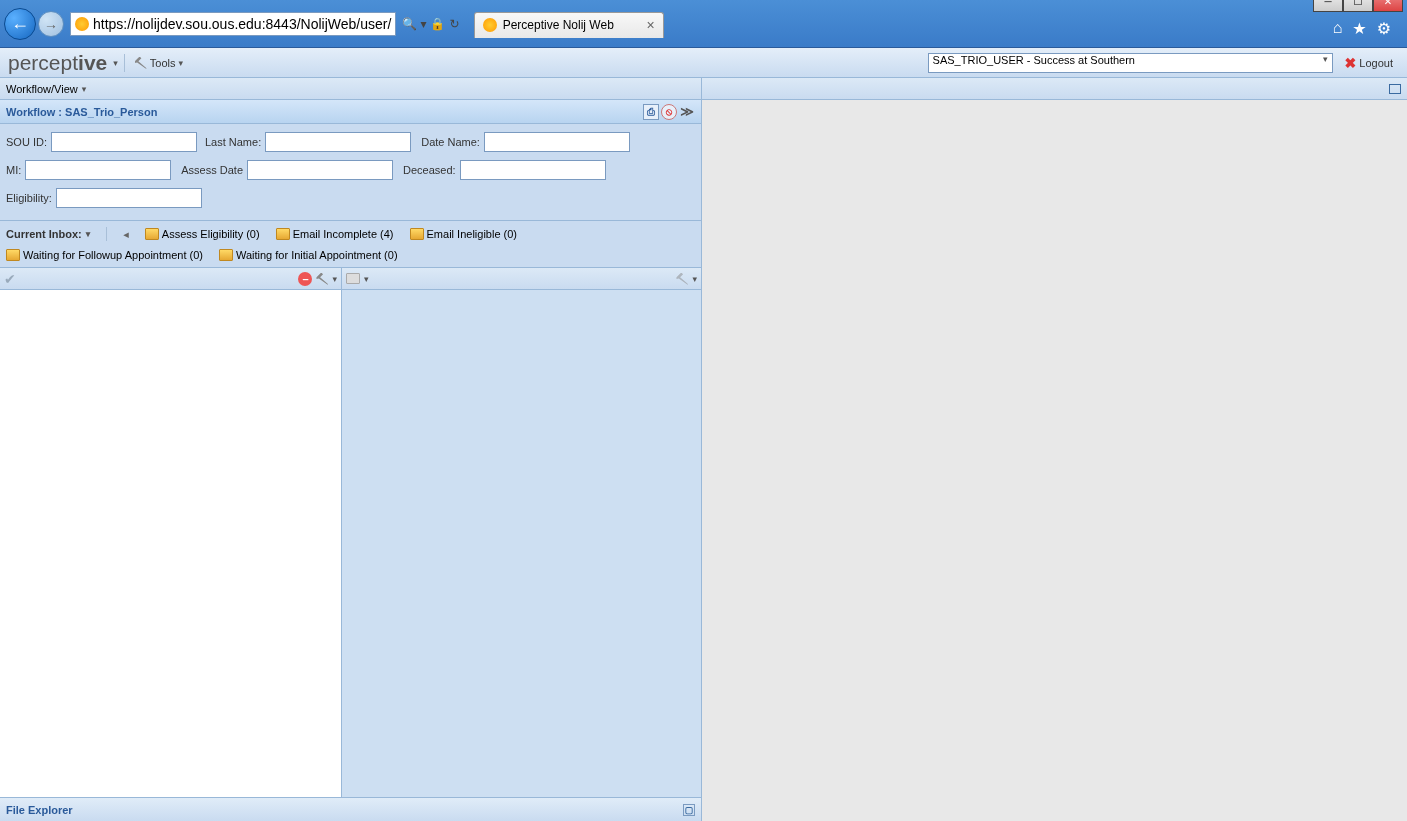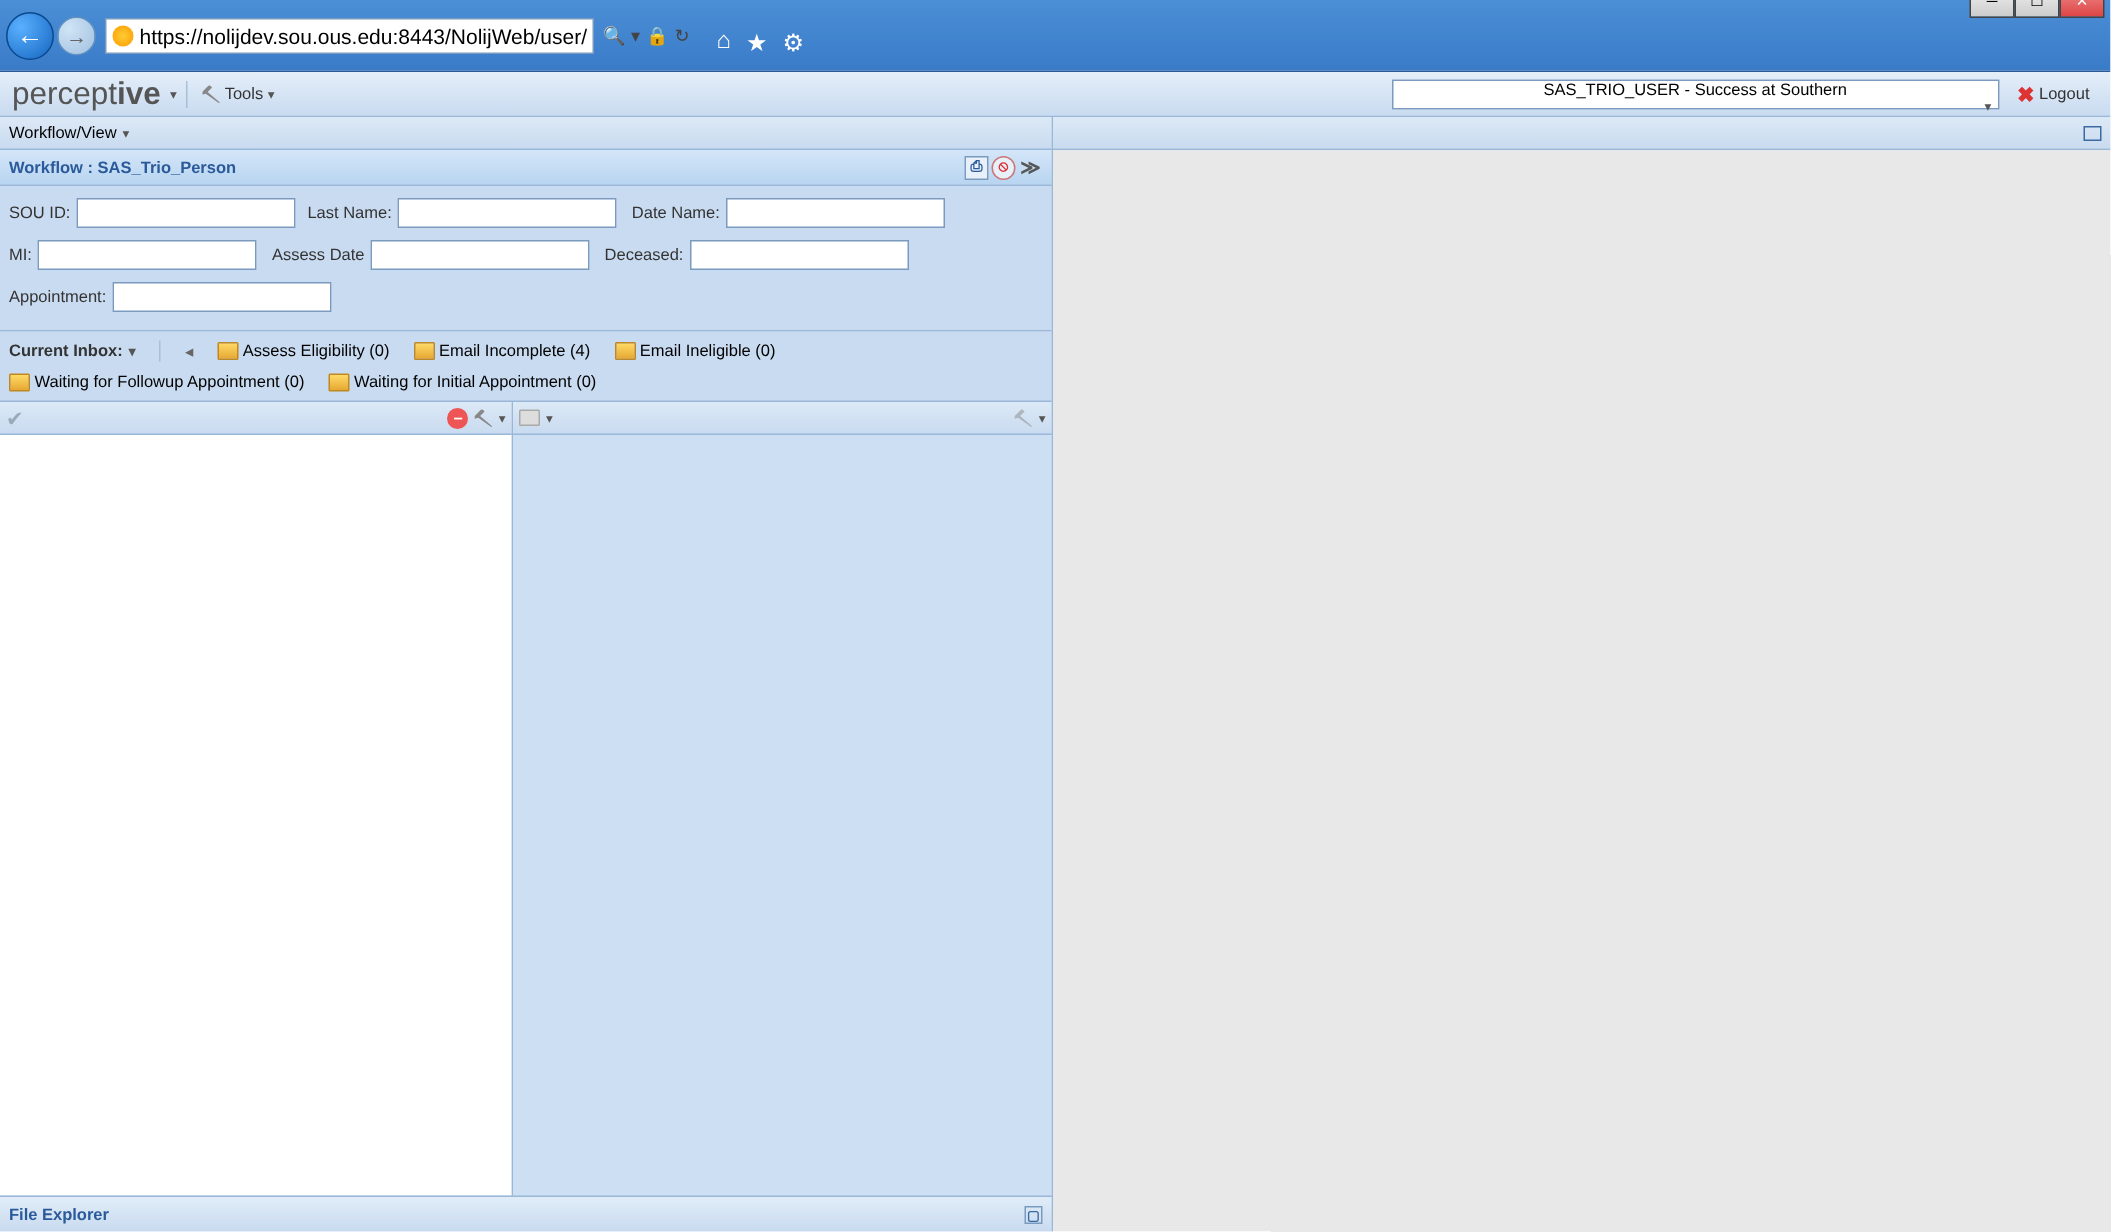--- a/index.html
+++ b/index.html
@@ -143,25 +143,23 @@
   background: #888; clip-path: polygon(0 40%,40% 0,55% 15%,30% 40%,100% 100%,90% 100%,20% 50%,0 55%);
 }
 .dd-arrow { font-size: 9px; color: #555; }
 .user-select {
   margin-left: auto;
   height: 20px;
   background: #fff;
   border: 1px solid #7a9ac0;
   width: 405px;
   display: flex;
-  align-items: center;
   padding: 0 4px;
   font-size: 11px;
   cursor: pointer;
-  flex-direction: column;
 }
 .user-select .dd-arrow { margin-left: auto; }
 .logout-btn {
   display: flex; align-items: center; gap: 3px;
   padding: 2px 6px; cursor: pointer; color: #333;
   margin-left: 6px;
 }
 .x-red { color: #d33; font-weight: bold; font-size: 14px; }
 
 .content-row {
@@ -349,20 +347,27 @@
   <div class="nav-back">←</div>
   <div class="nav-fwd">→</div>
   <div class="url-bar">
     <span class="globe"></span>
     <span>https://nolijdev.sou.ous.edu:8443/NolijWeb/user/</span>
   </div>
   <div class="url-controls">
     <span>🔍 ▾</span>
     <span>🔒</span>
     <span>↻</span>
+  </div>
+  <div class="tab-strip">
+    <div class="browser-tab">
+      <span class="globe"></span>
+      <span>Perceptive Nolij Web</span>
+      <span class="tab-close">×</span>
+    </div>
   </div>
   <div class="chrome-icons">
     <span>⌂</span>
     <span>★</span>
     <span>⚙</span>
   </div>
 </div>
 
 <div class="app-toolbar">
   <span class="brand">
@@ -413,21 +418,21 @@
       </div>
       <div class="form-row">
         <label>MI:</label>
         <input style="width: 146px;">
         <label style="margin-left:6px;">Assess Date</label>
         <input style="width: 146px;">
         <label style="margin-left:6px;">Deceased:</label>
         <input style="width: 146px;">
       </div>
       <div class="form-row">
-        <label>Appointment:</label>
+        <label>Eligibility:</label>
         <input style="width: 146px;">
       </div>
     </div>
 
     <div class="inbox-bar">
       <div class="inbox-row">
         <span class="inbox-label">
           <span>Current Inbox:</span>
           <span class="dd-arrow">▾</span>
         </span>

